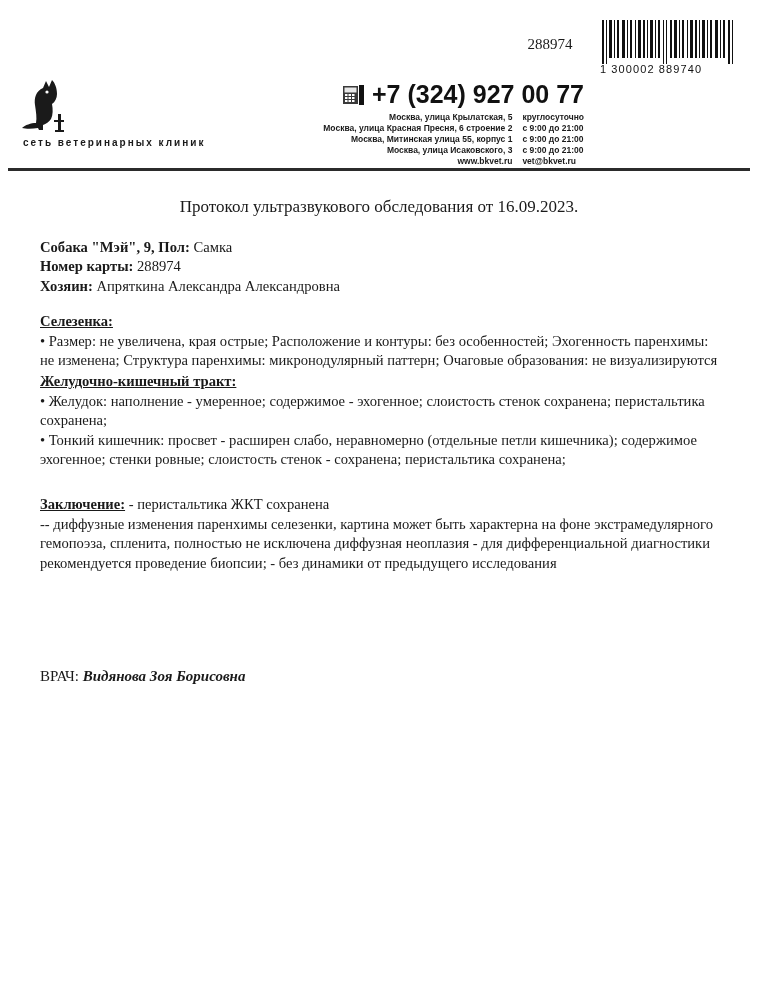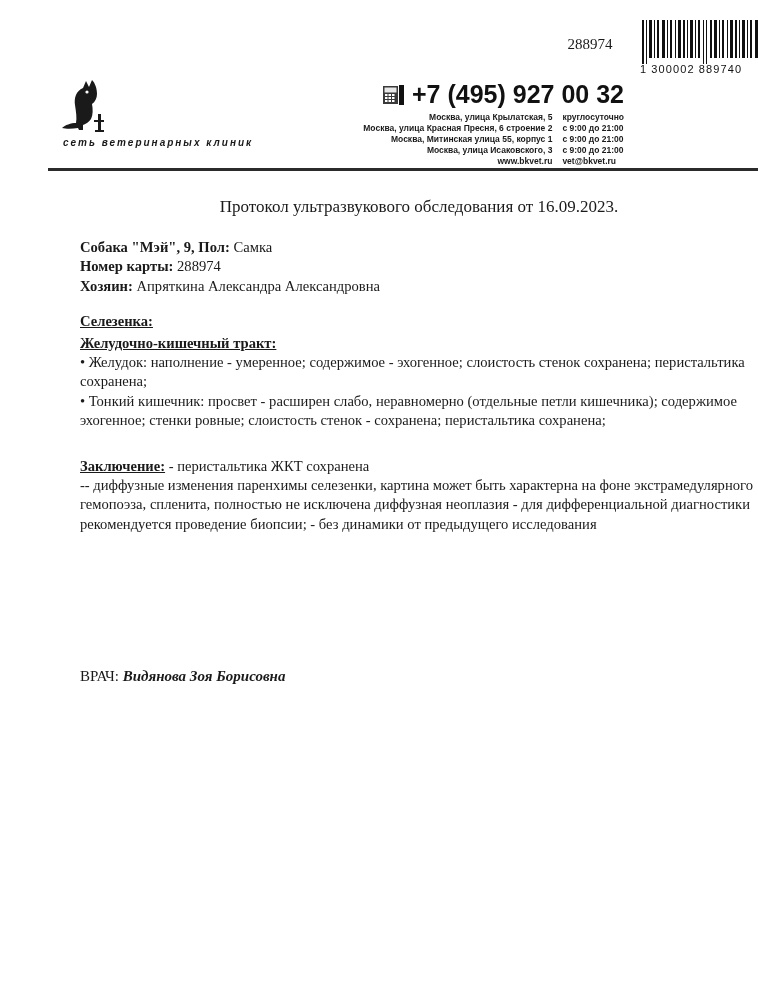--- a/index.html
+++ b/index.html
@@ -14,21 +14,20 @@
     color: #1a1a1a;
     position: relative;
     overflow: hidden;
   }
 
   .page {
     position: relative;
     width: 602px;
     height: 1000px;
     box-sizing: border-box;
-    margin-left: 40px;
   }
 
   
   .header {
     position: relative;
     height: 160px;
   }
 
   
   .barcode-block {
@@ -93,21 +92,20 @@
   }
   .logo-tagline {
     font-family: "Liberation Sans", sans-serif;
     font-size: 10px;
     font-weight: bold;
     letter-spacing: 2.0px;
     color: #1a1a1a;
     margin-top: 1px;
     margin-left: 1px;
     white-space: nowrap;
-    font-style: italic;
   }
 
   
   .contact-block {
     position: absolute;
     right: 18px;
     top: 82px;
     text-align: right;
   }
   .phone-row {
@@ -290,21 +288,21 @@
             <rect x="9" y="9" width="2.5" height="2"></rect>
             <rect x="2" y="12" width="2.5" height="2"></rect>
             <rect x="5.5" y="12" width="2.5" height="2"></rect>
             <rect x="9" y="12" width="2.5" height="2"></rect>
             <rect x="2" y="15" width="2.5" height="2"></rect>
             <rect x="5.5" y="15" width="2.5" height="2"></rect>
             <rect x="9" y="15" width="2.5" height="2"></rect>
           </g>
           <rect x="16" y="0" width="5" height="20" fill="#111111"></rect>
         </svg>
-        <div class="phone-number">+7 (495) 927 00 32</div>
+        <div class="phone-number">+7 (324) 927 00 77</div>
       </div>
 
       <table class="addr-table">
         <tbody>
           <tr>
             <td class="addr">Москва, улица Крылатская, 5</td>
             <td class="hours">круглосуточно</td>
           </tr>
           <tr>
             <td class="addr">Москва, улица Красная Пресня, 6 строение 2</td>
@@ -342,20 +340,21 @@
       <span>288974</span>
     </div>
     <div class="kv-line">
       <span class="k">Хозяин:</span>
       <span>Апряткина Александра Александровна</span>
     </div>
 
     <div class="spacer-12"></div>
 
     <div class="section-head tight">Селезенка:</div>
+    <p class="para">• Размер: не увеличена, края острые; Расположение и контуры: без особенностей; Эхогенность паренхимы: не изменена; Структура паренхимы: микронодулярный паттерн; Очаговые образования: не визуализируются</p>
 
     <div class="section-head tight">Желудочно-кишечный тракт:</div>
     <p class="para">• Желудок: наполнение - умеренное; содержимое - эхогенное; слоистость стенок сохранена; перистальтика сохранена;</p>
     <p class="para">• Тонкий кишечник: просвет - расширен слабо, неравномерно (отдельные петли кишечника); содержимое эхогенное; стенки ровные; слоистость стенок - сохранена; перистальтика сохранена;</p>
 
     <div class="spacer-24"></div>
 
     <div>
       <span class="concl-head">Заключение:</span><span> - перистальтика ЖКТ сохранена</span>
     </div>

